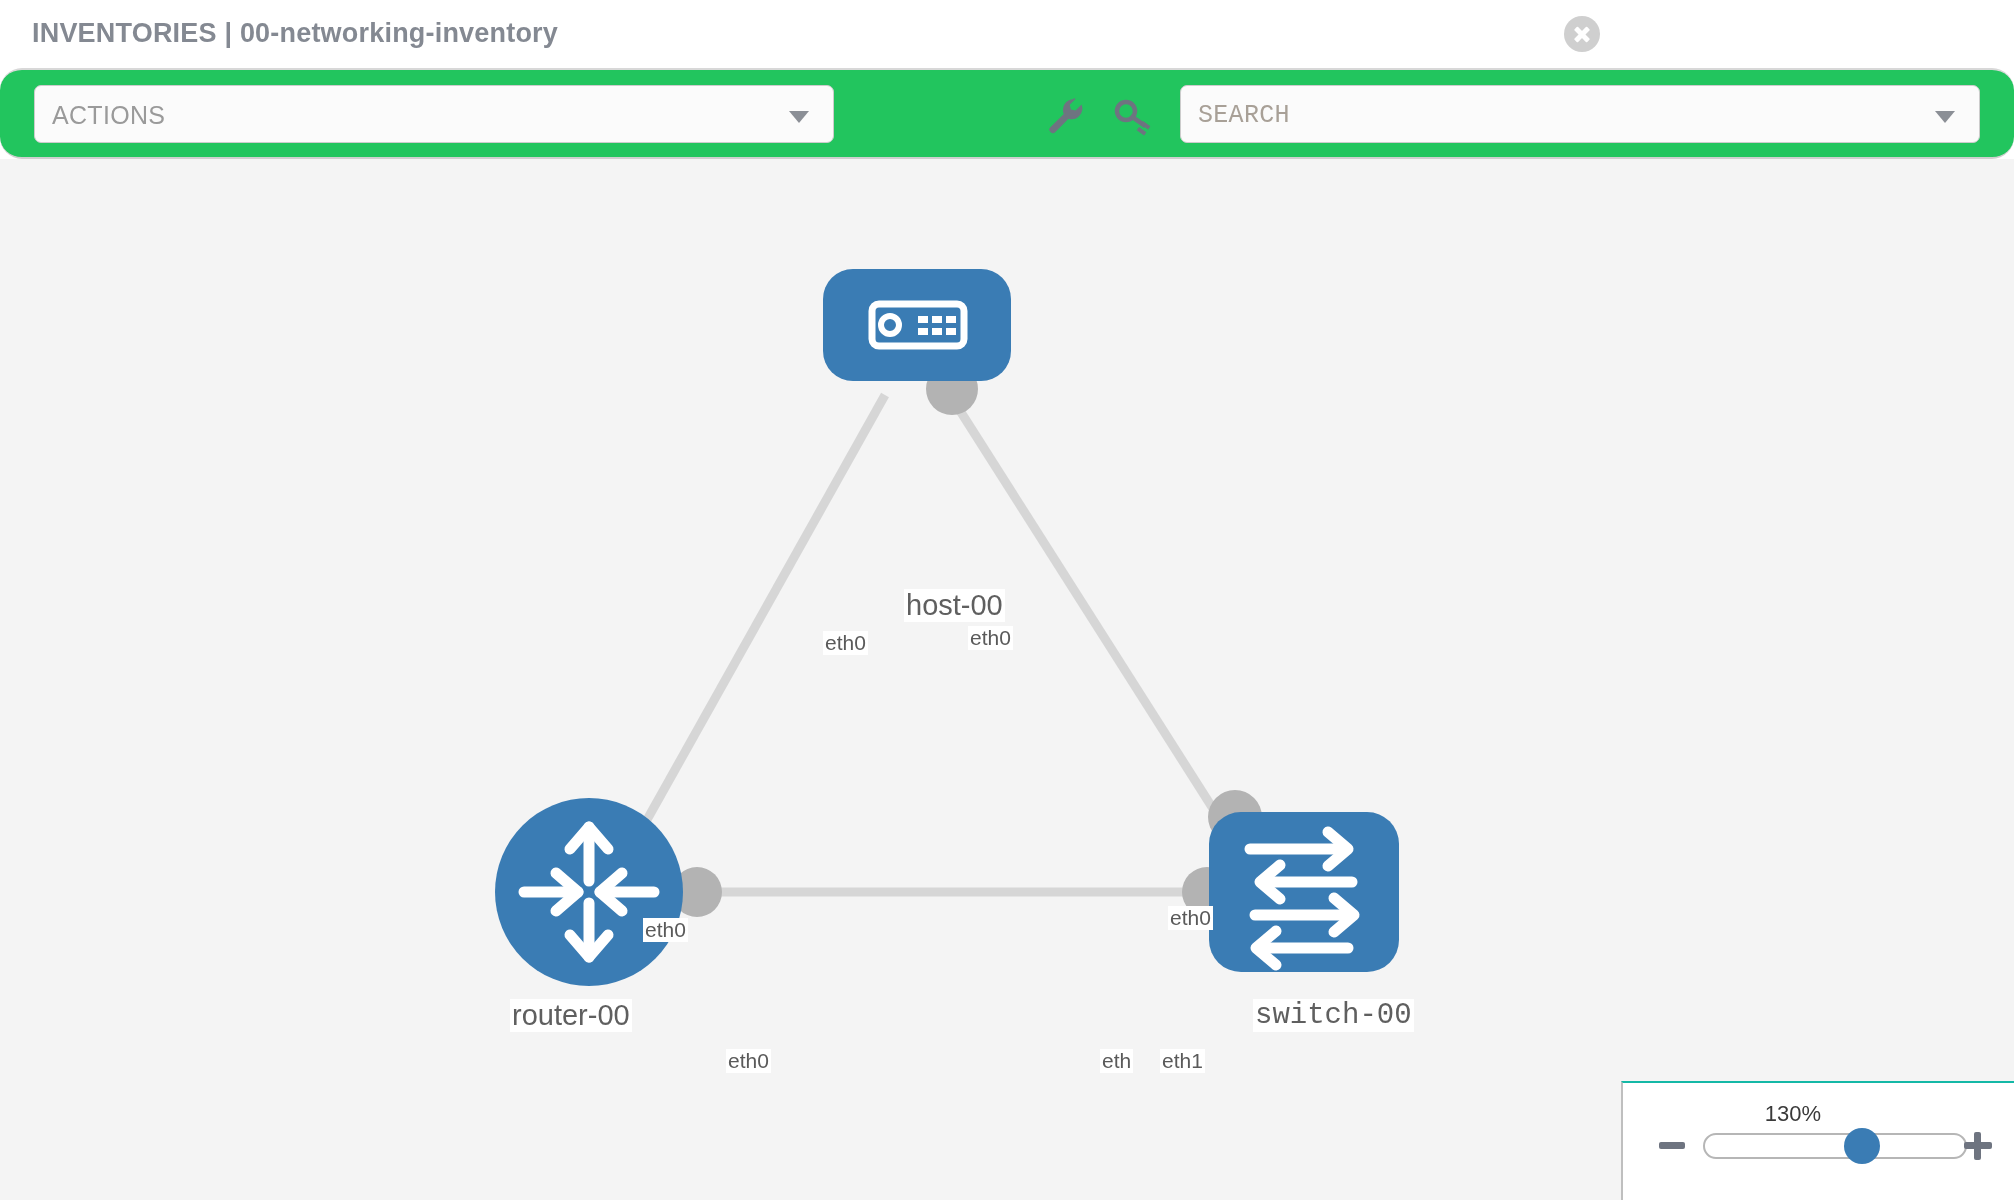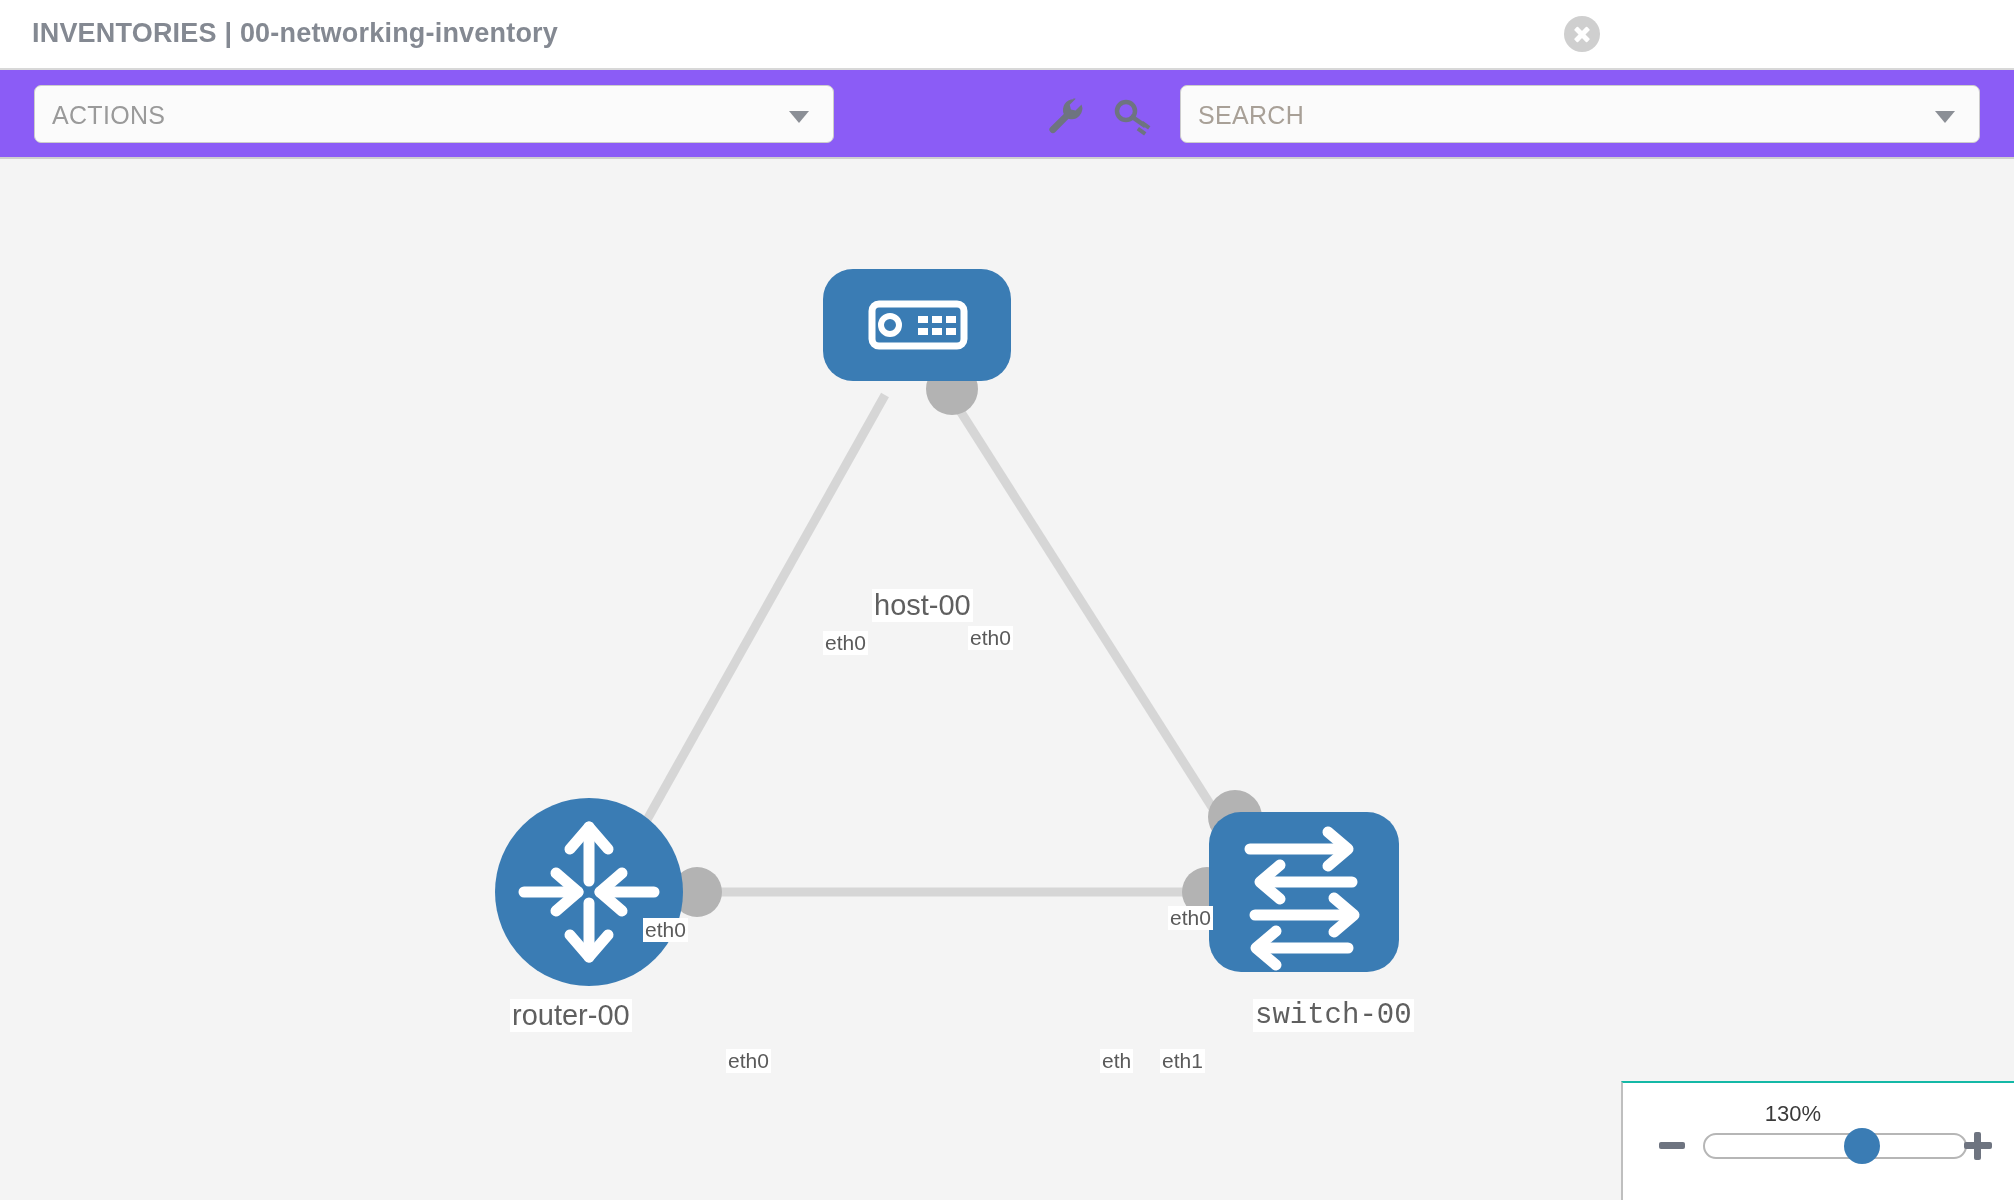--- a/index.html
+++ b/index.html
@@ -61,24 +61,25 @@
   }
   .close-btn::before { transform: rotate(45deg); }
   .close-btn::after  { transform: rotate(-45deg); }
 
   
   .toolbar {
     position: absolute;
     left: 0; top: 68px;
     width: 2014px;
     height: 91px;
-    background: #8b5cf6;
+    background: #22c55e;
     border-top: 2px solid #d8d8d8;
     border-bottom: 2px solid #cfcfcf;
     box-sizing: border-box;
+    border-radius: 22px;
   }
 
   .actions-select {
     position: absolute;
     left: 34px;
     top: 15px;
     width: 800px;
     height: 58px;
     background: #fbfbfb;
     border: 1px solid #cccccc;
@@ -127,20 +128,21 @@
     box-sizing: border-box;
     cursor: text;
   }
   .search-label {
     position: absolute;
     left: 17px;
     top: 15px;
     font-size: 25px;
     color: #a8a097;
     letter-spacing: 0.3px;
+    font-family: Liberation Mono, monospace;
   }
 
   
   .canvas {
     position: absolute;
     left: 0; top: 159px;
     width: 2014px;
     height: 1041px;
     background: #f4f4f4;
     overflow: hidden;
@@ -332,21 +334,21 @@
           <line x1="1262" y1="723" x2="1352" y2="723"></line>
           <polyline points="1280,706 1260,723 1280,740" stroke-linejoin="round"></polyline>
           <line x1="1255" y1="756" x2="1352" y2="756"></line>
           <polyline points="1334,739 1354,756 1334,773" stroke-linejoin="round"></polyline>
           <line x1="1258" y1="789" x2="1348" y2="789"></line>
           <polyline points="1276,772 1256,789 1276,806" stroke-linejoin="round"></polyline>
         </g>
       </g>
     </svg>
 
-    <div class="node-label" style="left:872px; top:430px;">host-00</div>
+    <div class="node-label" style="left:904px; top:430px;">host-00</div>
     <div class="node-label" style="left:510px; top:840px;">router-00</div>
     <div class="node-label" style="left:1253px; top:840px;font-family:Liberation Mono, monospace;">switch-00</div>
 
     <div class="edge-label" style="left:823px; top:448px;">eth0</div>
     <div class="edge-label" style="left:968px; top:443px;">eth0</div>
     <div class="edge-label" style="left:643px; top:735px;">eth0</div>
     <div class="edge-label" style="left:1168px; top:723px;">eth0</div>
     <div class="edge-label" style="left:726px; top:866px;">eth0</div>
     <div class="edge-label" style="left:1100px; top:866px;">eth</div>
     <div class="edge-label" style="left:1160px; top:866px;">eth1</div>

